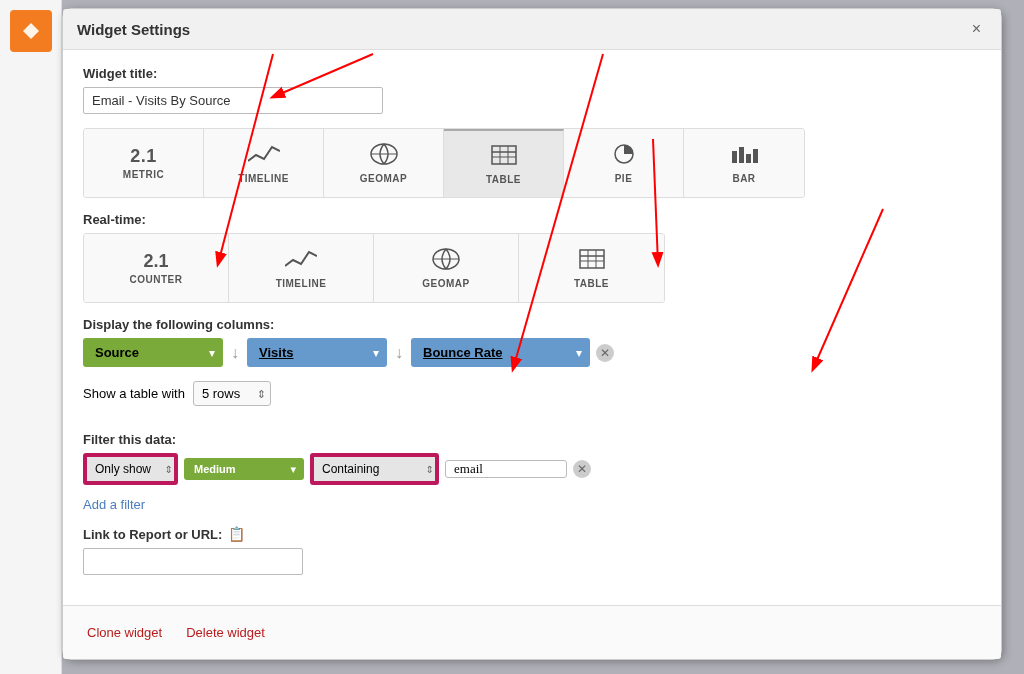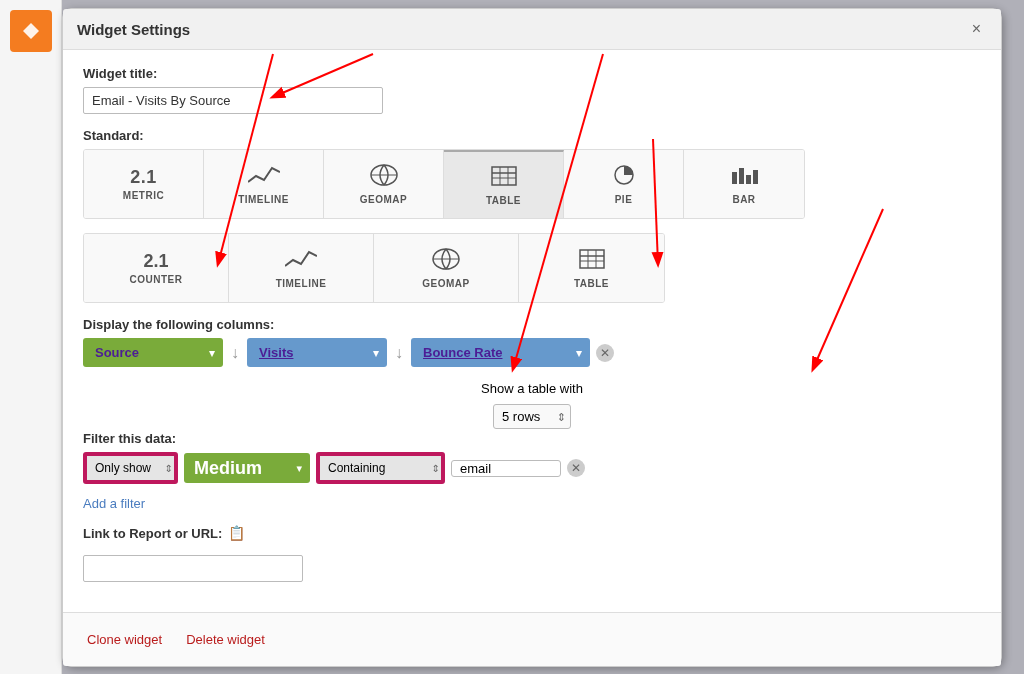--- a/index.html
+++ b/index.html
@@ -200,21 +200,21 @@
     }
     .col-select-wrap select {
       appearance: none;
       -webkit-appearance: none;
       border: none;
       border-radius: 3px;
       padding: 7px 28px 7px 12px;
       font-size: 13px;
       font-weight: bold;
       cursor: pointer;
-      color: #4c1d95;
+      color: #000000;
       min-width: 140px;
     }
     .col-select-wrap.green select { background: #7aab3a; }
     .col-select-wrap.blue select { background: #6699cc; text-decoration: underline; }
 
     .down-arrow {
       color: #999;
       font-size: 16px;
       margin: 0 2px;
     }
@@ -230,22 +230,21 @@
       justify-content: center;
       font-size: 12px;
       color: #666;
     }
 
     
     .table-row-section {
       display: flex;
       align-items: center;
       gap: 8px;
-      margin-bottom: 2px;
-      flex-direction: column;
+      margin-bottom: 26px;
     }
     .rows-select {
       padding: 4px 22px 4px 8px;
       border: 1px solid #bbb;
       border-radius: 3px;
       font-size: 13px;
       appearance: none;
       -webkit-appearance: none;
       background: #f9f9f9;
       cursor: pointer;
@@ -313,51 +312,52 @@
       color: #fff;
       font-size: 11px;
       pointer-events: none;
     }
     .filter-green-wrap select {
       appearance: none;
       -webkit-appearance: none;
       padding: 5px 28px 5px 10px;
       border: none;
       border-radius: 3px;
-      font-size: 18px;
+      font-size: 11px;
       font-weight: bold;
       background: #7aab3a;
       color: #fff;
       cursor: pointer;
       min-width: 120px;
     }
 
     .filter-text-input {
       padding: 0 8px;
       border: 1px solid #bbb;
       border-radius: 3px;
       font-size: 13px;
-      width: 110px;
+      width: 122px;
+      font-family: Liberation Serif, serif;
     }
 
     .add-filter-link {
       color: #4a7cbf;
       text-decoration: none;
       font-size: 13px;
       cursor: pointer;
       display: inline-block;
       margin-top: 4px;
     }
 
     
     .report-link-wrap {
       display: flex;
       align-items: center;
       gap: 6px;
-      margin-bottom: 14px;
+      margin-bottom: 6px;
     }
     .report-link-icon {
       color: #888;
       font-size: 14px;
     }
     .report-url-input {
       width: 220px;
       padding: 5px 8px;
       border: 1px solid #bbb;
       border-radius: 2px;
@@ -436,21 +436,20 @@
     </div>
 
     <div class="dialog-body">
 
       <div class="section">
         <label class="form-label">Widget title:</label>
         <input type="text" class="widget-title-input" value="Email - Visits By Source" style="">
       </div>
 
       <div class="section">
-        <label class="form-label">Standard:</label>
         <div class="widget-types">
           <button class="widget-type-btn">
             <span class="type-icon" style="font-size:18px;font-weight:bold;">2.1</span>
             <span class="type-label">METRIC</span>
           </button>
           <button class="widget-type-btn">
             <span class="type-icon">
               <svg width="32" height="22" viewBox="0 0 32 22">
                   <polyline points="0,18 8,12 16,16 24,4 32,8" stroke="#555" stroke-width="2" fill="none"></polyline>
                 </svg>
@@ -497,20 +496,21 @@
                   <rect x="16" y="11" width="5" height="9" fill="#555"></rect>
                   <rect x="23" y="6" width="5" height="14" fill="#555"></rect>
                 </svg>
             </span>
             <span class="type-label">BAR</span>
           </button>
         </div>
       </div>
 
       <div class="section">
+        <label class="form-label">Real-time:</label>
         <div class="realtime-types">
           <button class="realtime-type-btn">
             <span class="type-icon" style="font-size:18px;font-weight:bold;">2.1</span>
             <span class="type-label">COUNTER</span>
           </button>
           <button class="realtime-type-btn">
             <span class="type-icon">
               <svg width="32" height="22" viewBox="0 0 32 22">
                   <polyline points="0,18 8,12 16,16 24,4 32,8" stroke="#555" stroke-width="2" fill="none"></polyline>
                 </svg>

